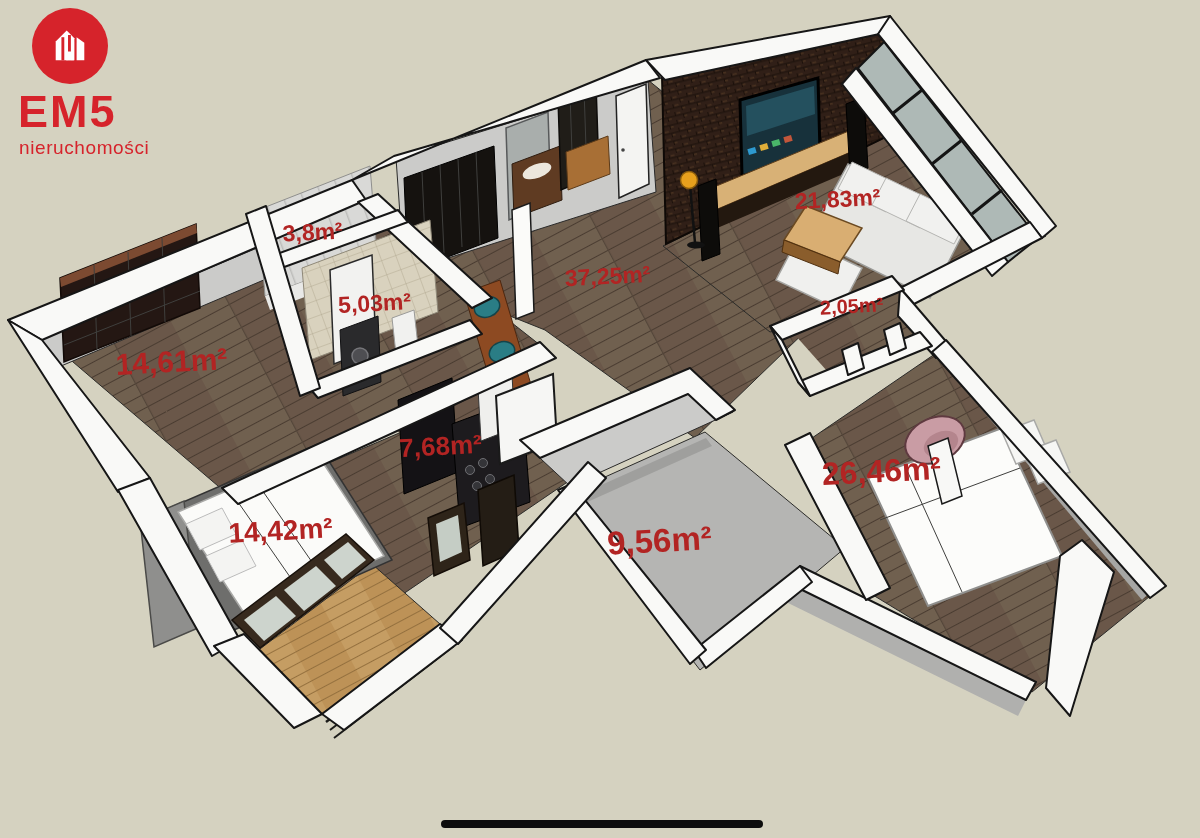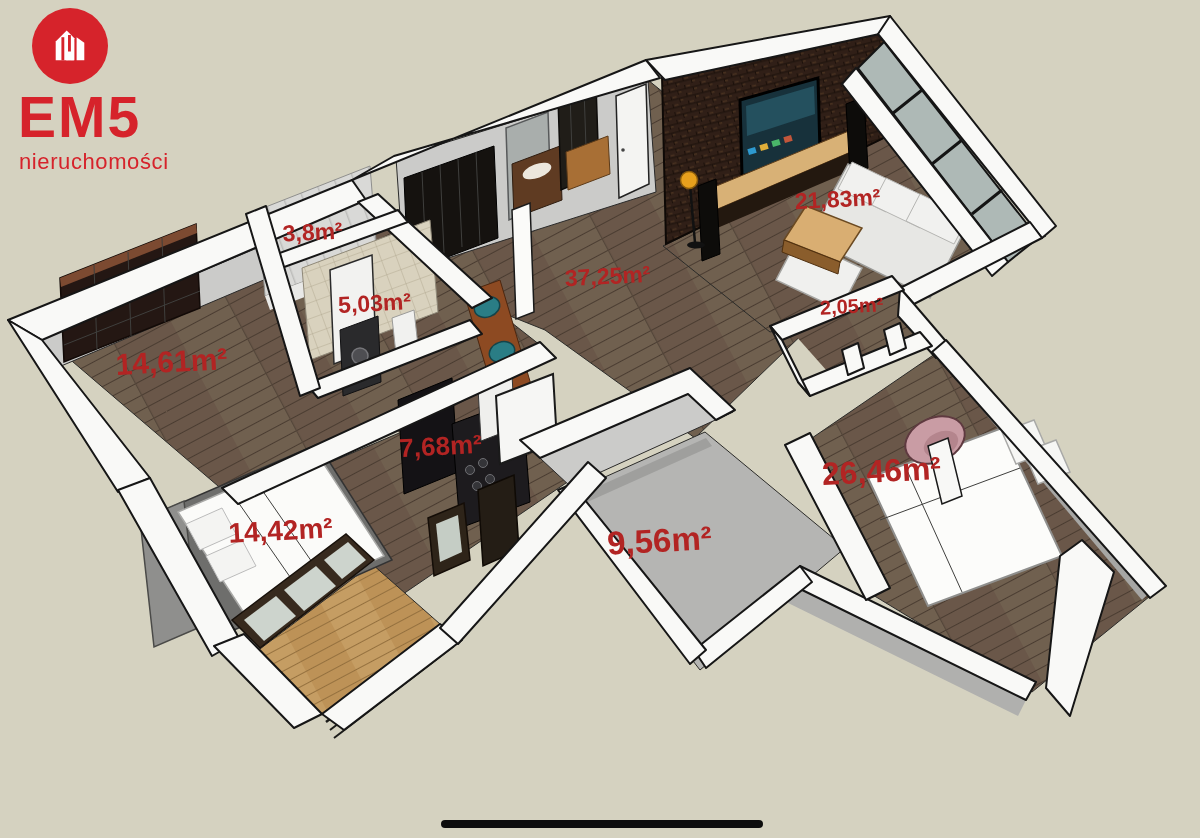--- a/index.html
+++ b/index.html
@@ -6,25 +6,25 @@
   .stage{
     position:relative;width:1200px;height:838px;overflow:hidden;
     background:#d5d2c0;font-family:"Liberation Sans",sans-serif;
   }
   .logo{position:absolute;left:16px;top:8px;width:180px;}
   .logo-badge{
     width:76px;height:76px;border-radius:50%;background:#d6232b;
     margin-left:16px;display:flex;align-items:center;justify-content:center;
   }
   .logo-brand{
-    font-size:57px;font-weight:bold;color:#d6232b;letter-spacing:2px;
+    font-size:45px;font-weight:bold;color:#d6232b;letter-spacing:2px;
     line-height:1;margin-top:5px;margin-left:2px;
   }
   .logo-subtitle{
-    font-size:22px;color:#d6232b;letter-spacing:0.6px;margin-top:3px;margin-left:3px;
+    font-size:19px;color:#d6232b;letter-spacing:0.6px;margin-top:3px;margin-left:3px;
   }
   .plan-svg{position:absolute;left:0;top:0;}
   .home-indicator{
     position:absolute;left:441px;top:820px;width:322px;height:8px;
     border-radius:4px;background:#0d0d0d;
   }
   .room-label{
     font-family:"Liberation Sans",sans-serif;font-weight:bold;
     fill:#b22423;text-anchor:middle;
   }

